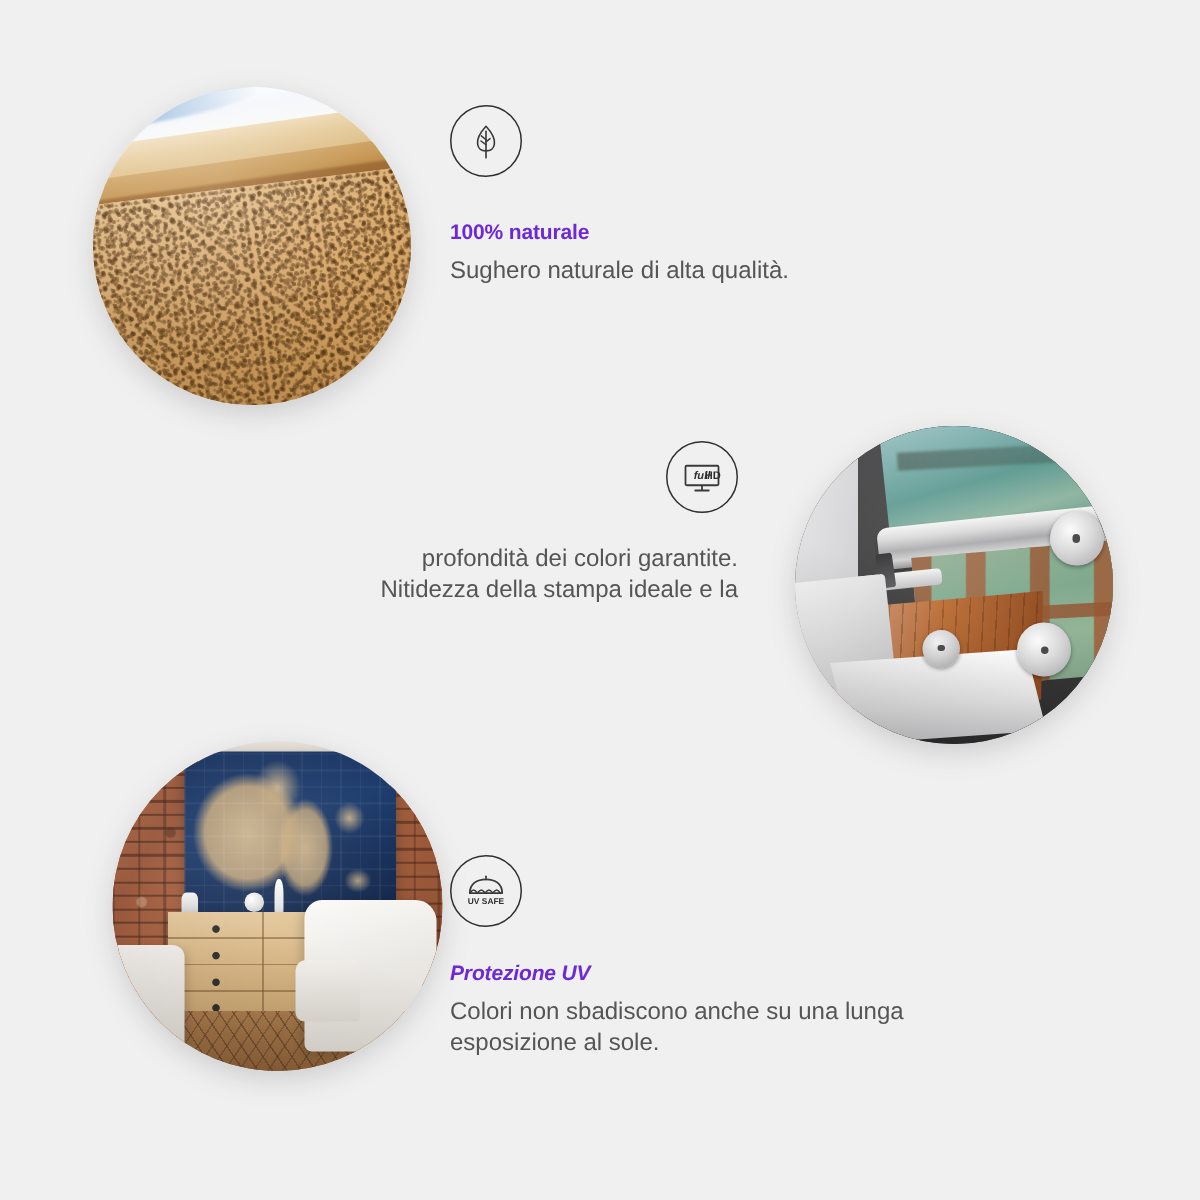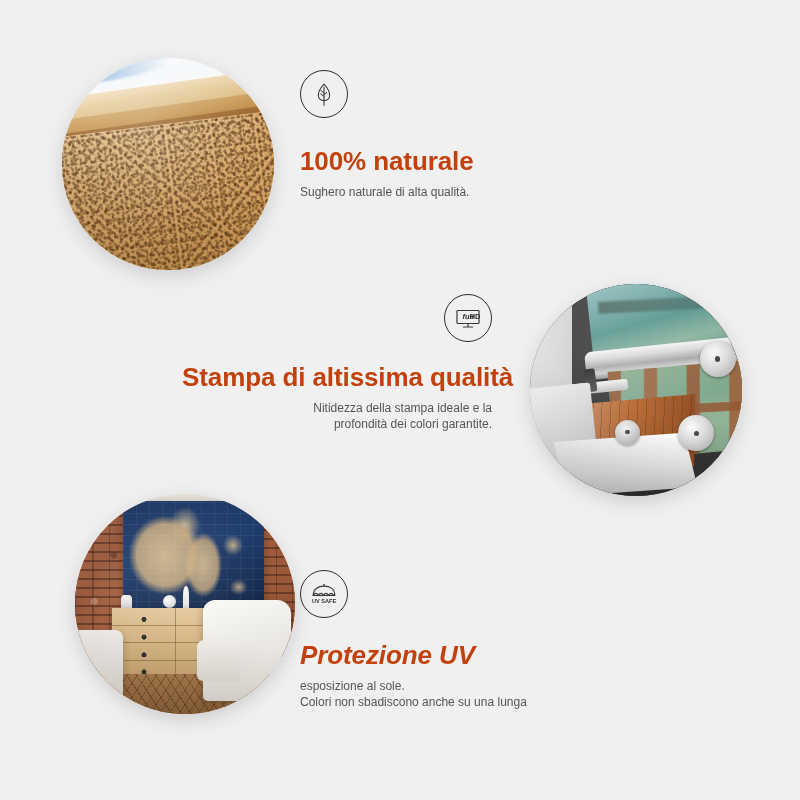--- a/index.html
+++ b/index.html
@@ -301,29 +301,29 @@
 
   
   .feature { position: absolute; }
   .icon-circle {
     width: 48px; height: 48px; border-radius: 50%;
     border: 1.6px solid #2f2f2f;
     display: flex; align-items: center; justify-content: center;
     box-sizing: border-box;
   }
   .feat-title {
-    font-size: 26px;
+    font-size: 14px;
     font-weight: bold;
-    color: #c2410c;
+    color: #6d28d9;
     letter-spacing: -0.1px;
     margin: 0;
     white-space: nowrap;
   }
   .feat-desc {
-    font-size: 12px;
+    font-size: 16px;
     color: #555555;
     margin: 0;
     line-height: 1.32;
   }
 
   
   #feature-natural { left: 300px; top: 70px; text-align: left; }
   #feature-natural .icon-circle { margin-bottom: 28px; }
   #feature-natural .feat-title { margin-bottom: 8px; }
 
@@ -395,23 +395,22 @@
       <div class="icon-circle">
         <svg width="30" height="28" viewBox="0 0 30 28" aria-hidden="true">
           <rect x="4" y="6.5" width="22" height="13" rx="0.8" fill="none" stroke="#3a3a3a" stroke-width="1.2"></rect>
           <line x1="15" y1="19.5" x2="15" y2="23" stroke="#3a3a3a" stroke-width="1.2"></line>
           <line x1="10.5" y1="23" x2="19.5" y2="23" stroke="#3a3a3a" stroke-width="1.2" stroke-linecap="round"></line>
           <text x="15" y="15.4" text-anchor="middle" font-family="'Liberation Sans', sans-serif" font-size="7.4" font-weight="bold" font-style="italic" fill="#2f2f2f">full</text>
           <text x="22.1" y="15.4" text-anchor="middle" font-family="'Liberation Sans', sans-serif" font-size="7.4" font-weight="bold" fill="#2f2f2f">HD</text>
         </svg>
       </div>
     </div>
-    <p class="feat-title">Stampa di altissima qualità</p>
+    <p class="feat-desc">profondità dei colori garantite.</p>
     <p class="feat-desc">Nitidezza della stampa ideale e la</p>
-    <p class="feat-desc">profondità dei colori garantite.</p>
   </div>
 
   <div class="photo-disc" id="disc-interior">
     <div class="photo-inner">
       <div class="in-wall"></div>
       <div class="in-brick"></div>
       <div class="in-brick-right"></div>
       <div class="in-map"></div>
       <div class="in-decor" id="in-globe"></div>
       <div id="in-figure"></div>
@@ -428,17 +427,17 @@
     <div class="icon-circle">
       <svg width="32" height="30" viewBox="0 0 32 30" aria-hidden="true">
         <line x1="16" y1="5.2" x2="16" y2="7.4" stroke="#3a3a3a" stroke-width="1.1" stroke-linecap="round"></line>
         <path d="M5.2 16.4 C5.2 10.1 10.0 7.2 16 7.2 C22.0 7.2 26.8 10.1 26.8 16.4 Z" fill="none" stroke="#3a3a3a" stroke-width="1.2" stroke-linejoin="round"></path>
         <path d="M5.2 16.4 C7.0 13.6 8.6 13.6 10.3 16.4 C12.1 13.6 13.7 13.6 15.4 16.4
                  C17.2 13.6 18.8 13.6 20.5 16.4 C22.3 13.6 23.9 13.6 25.6 16.4" fill="none" stroke="#3a3a3a" stroke-width="1.1" stroke-linejoin="round" stroke-linecap="round"></path>
         <text x="16" y="23.6" text-anchor="middle" font-family="'Liberation Sans', sans-serif" font-size="5.6" font-weight="bold" fill="#2f2f2f">UV SAFE</text>
       </svg>
     </div>
     <p class="feat-title">Protezione UV</p>
+    <p class="feat-desc">Colori non sbadiscono anche su una lunga</p>
     <p class="feat-desc">esposizione al sole.</p>
-    <p class="feat-desc">Colori non sbadiscono anche su una lunga</p>
   </div>
 
 </div>
 
 </body></html>

